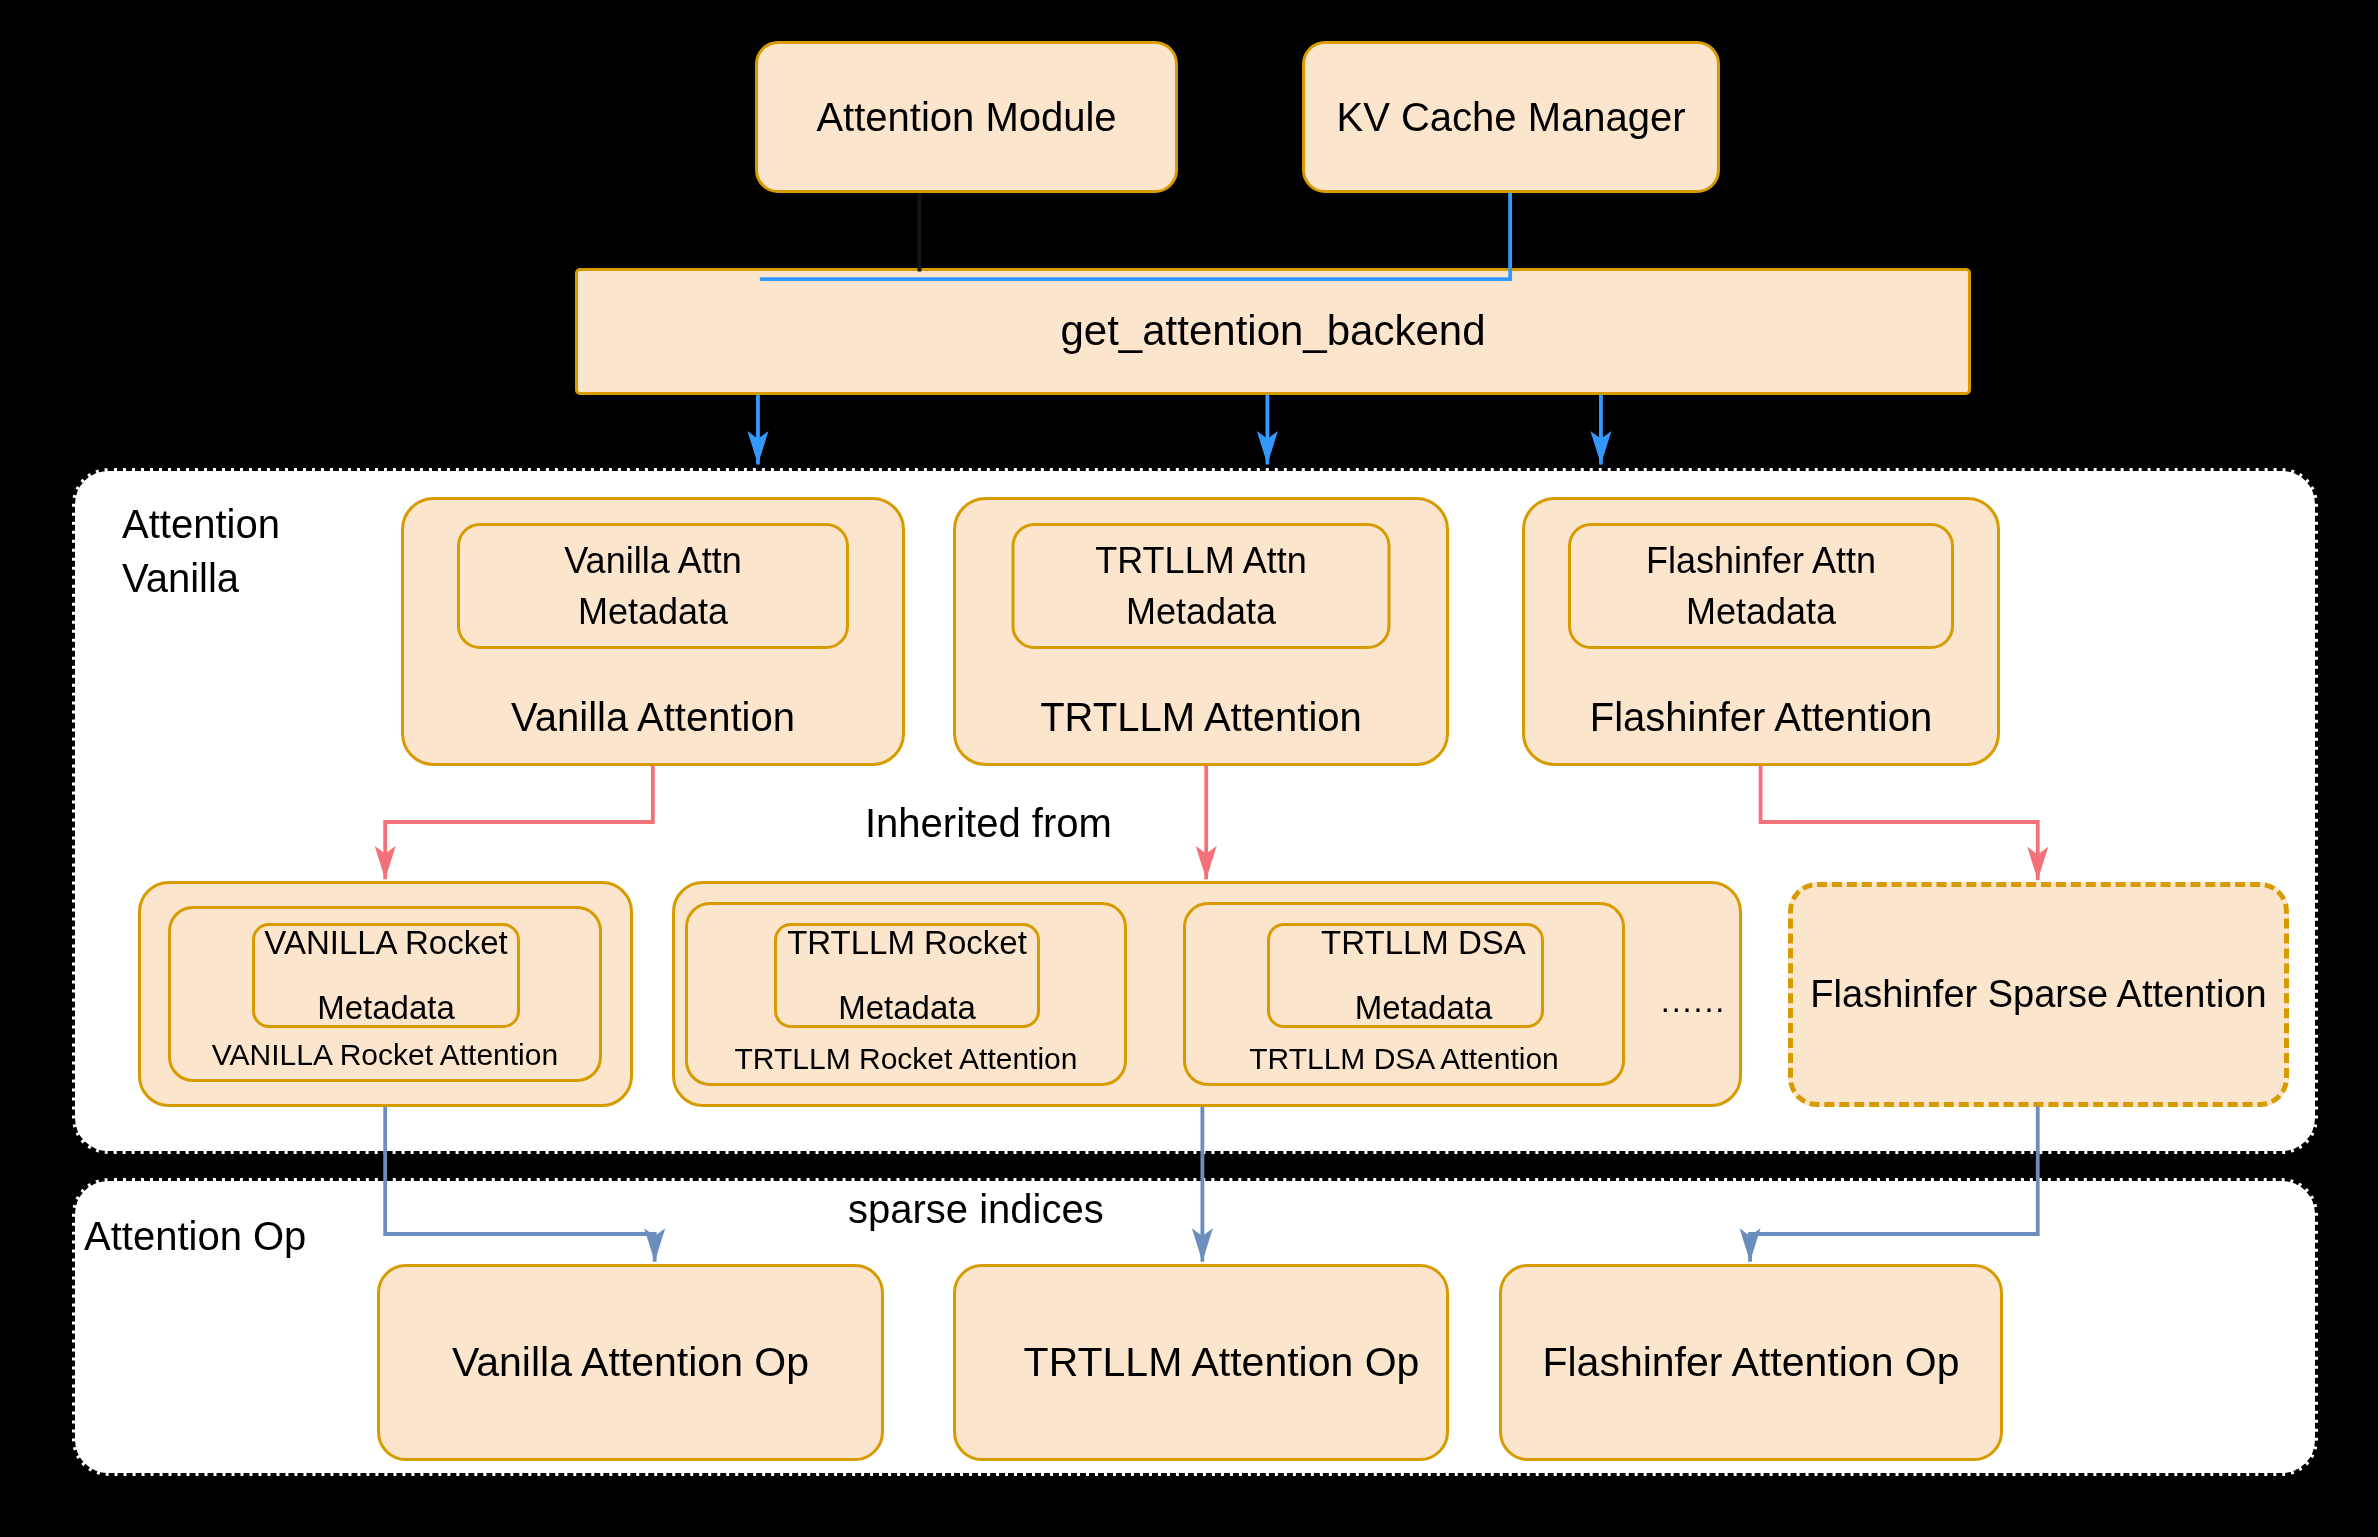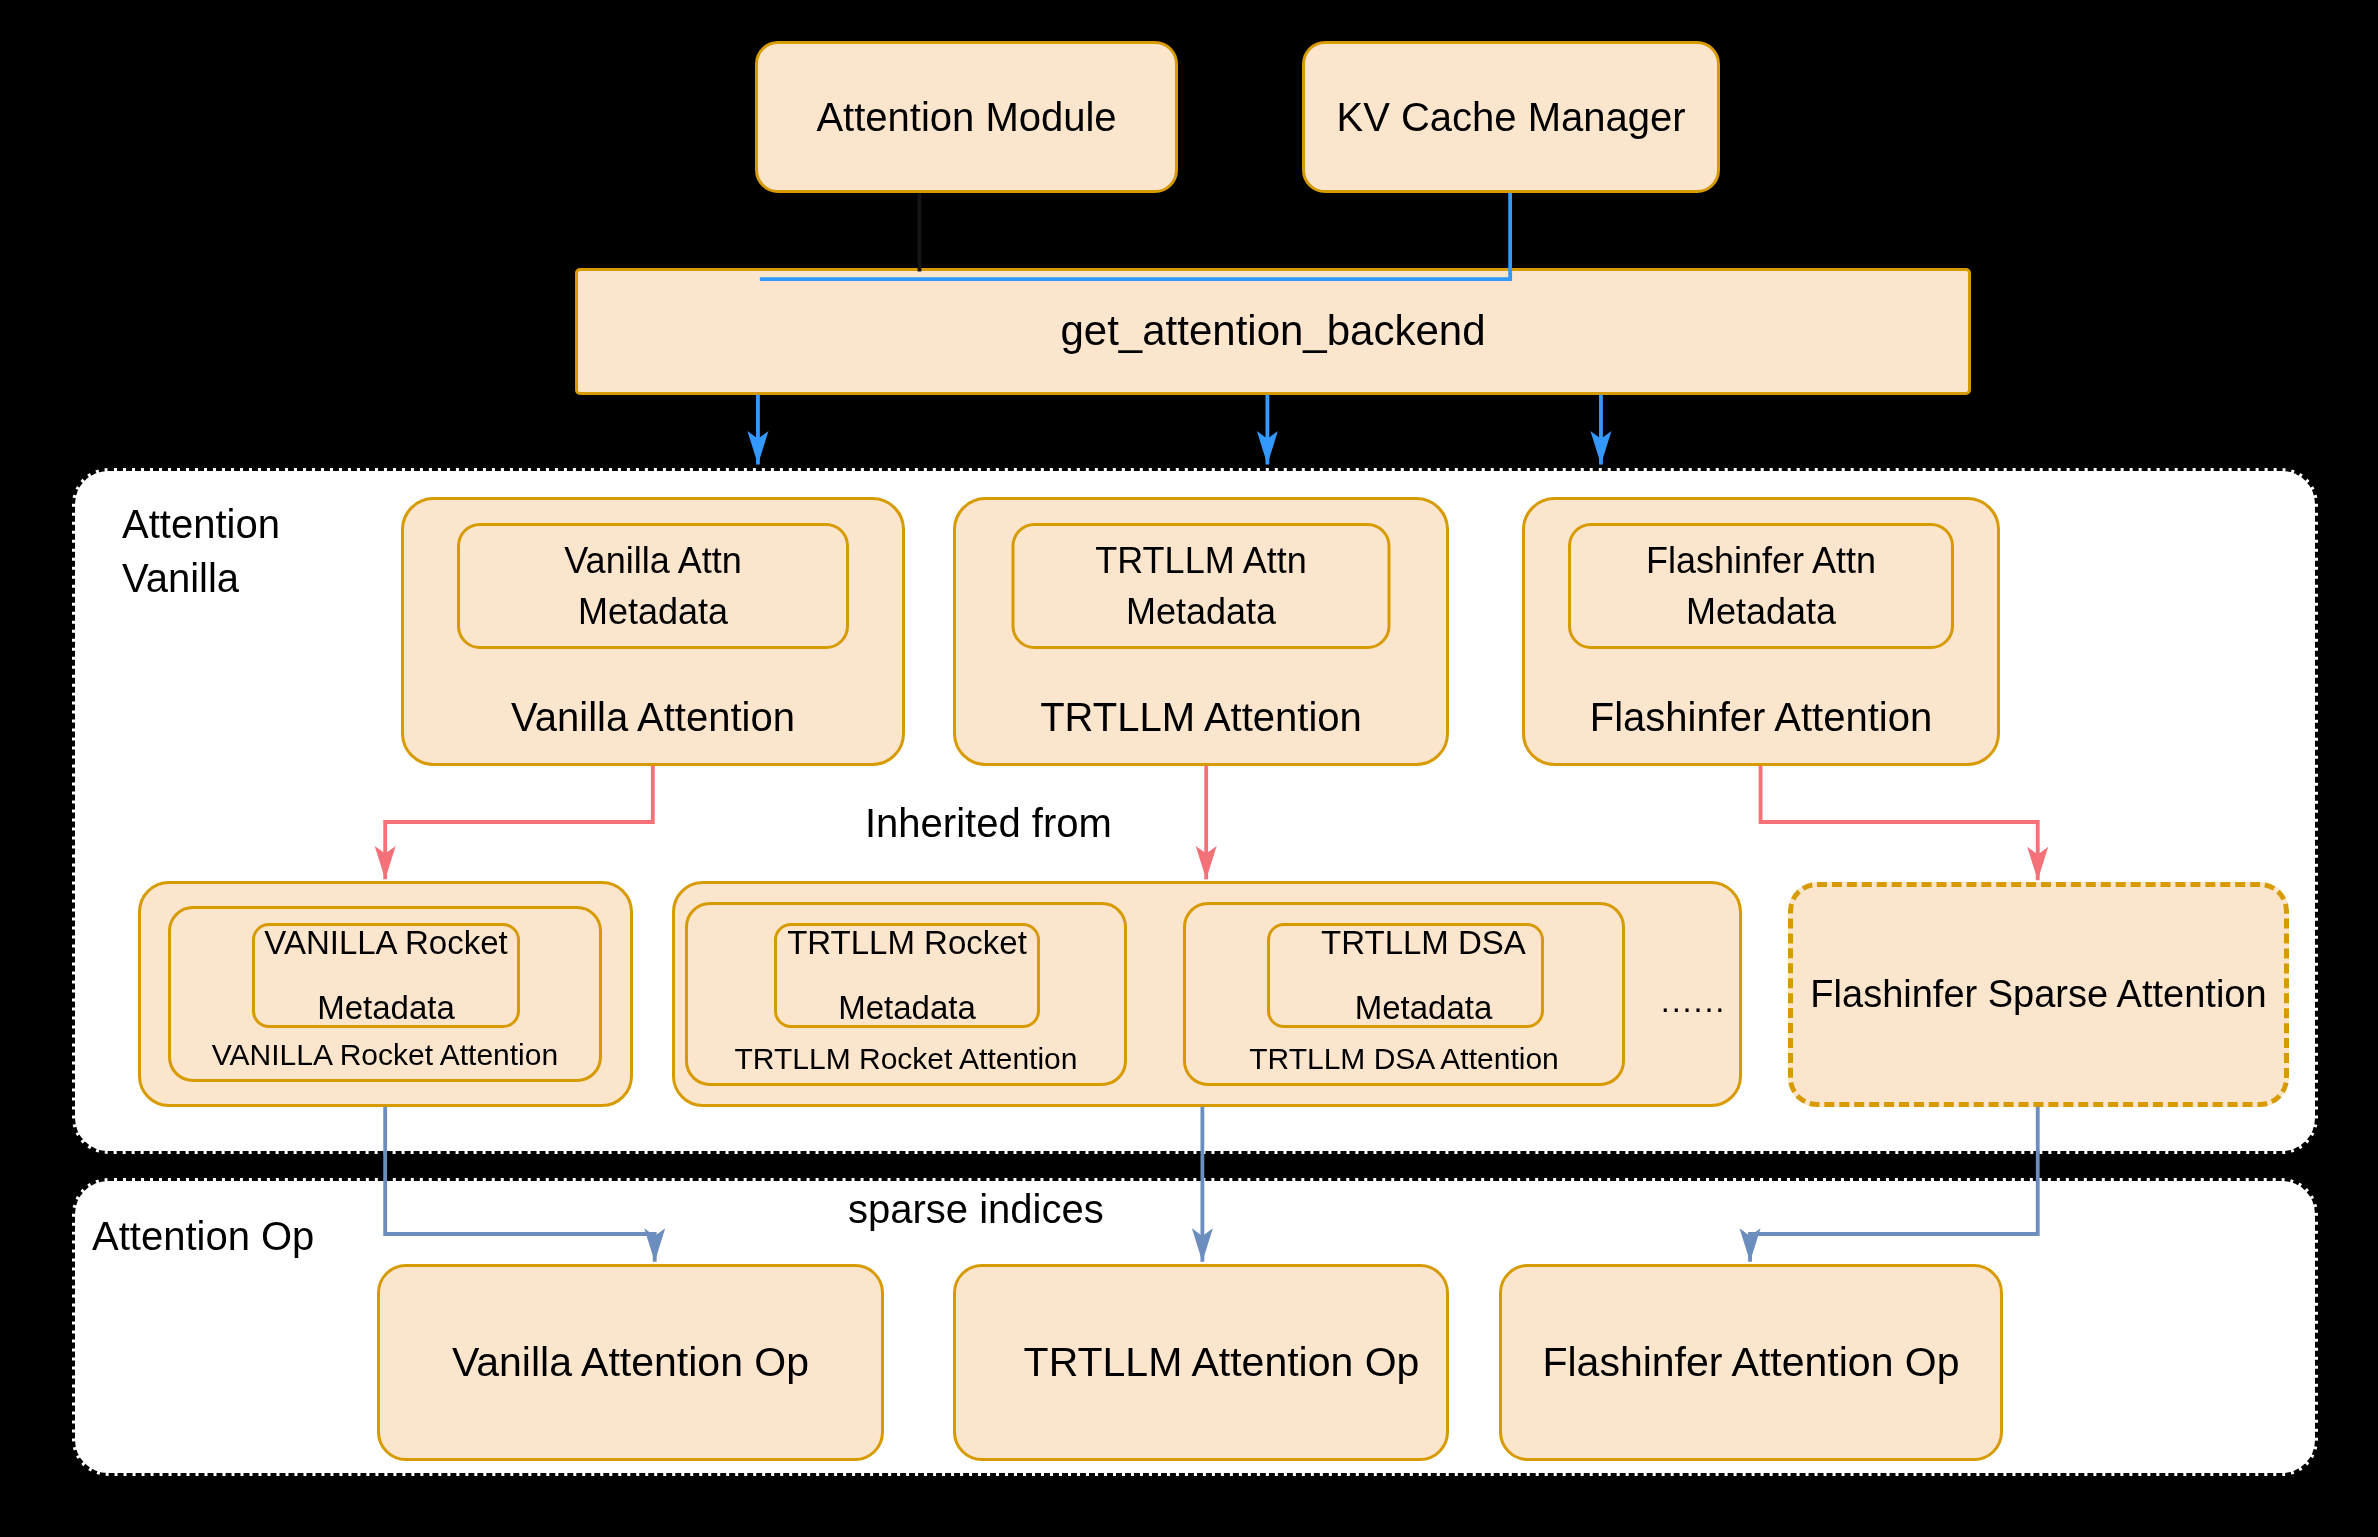--- a/index.html
+++ b/index.html
@@ -37,21 +37,21 @@
             background:var(--fill);border:3.8px solid var(--stroke);border-radius:23px;box-sizing:border-box;
             display:flex;flex-direction:column;align-items:center;justify-content:center;
             font-size:36px;line-height:1.42;}
   .meta-box.w1{width:392px;} .meta-box.w2{width:379px;} .meta-box.w3{width:386px;}
   .backend-label{position:absolute;bottom:21px;left:0;width:100%;font-size:40px;}
 
   
   .float-label{position:absolute;font-size:40px;white-space:nowrap;}
   #backend-title{left:122px;top:497px;line-height:1.35;}
   #inherited-label{left:865px;top:801px;}
-  #op-title{left:92px;top:1214px;}
+  #op-title{left:84px;top:1214px;}
   #sparse-indices-label{left:848px;top:1187px;}
 
   
   .outer2{border-radius:31px;}
   #vanilla-rocket-outer{left:138px;top:881px;width:495px;height:226px;}
   #middle-group-outer{left:672px;top:881px;width:1070px;height:226px;}
   .inner2{position:absolute;background:var(--fill);border:3.8px solid var(--stroke);border-radius:25px;box-sizing:border-box;}
   #vanilla-rocket-inner{left:168px;top:906px;width:434px;height:176px;}
   #trtllm-rocket-inner{left:685px;top:902px;width:442px;height:184px;}
   #trtllm-dsa-inner{left:1183px;top:902px;width:442px;height:184px;}

